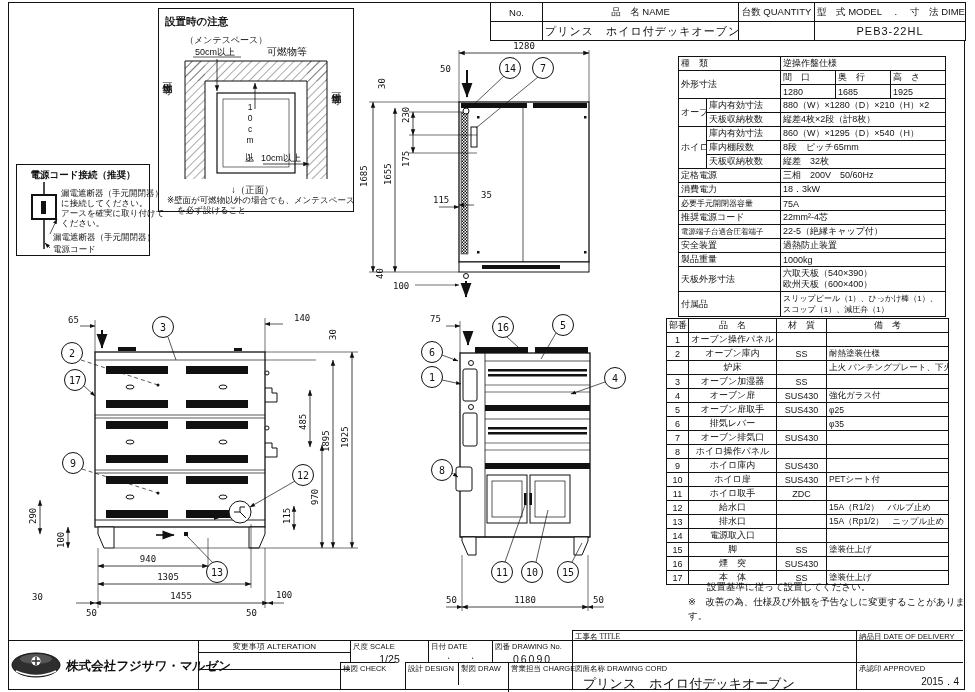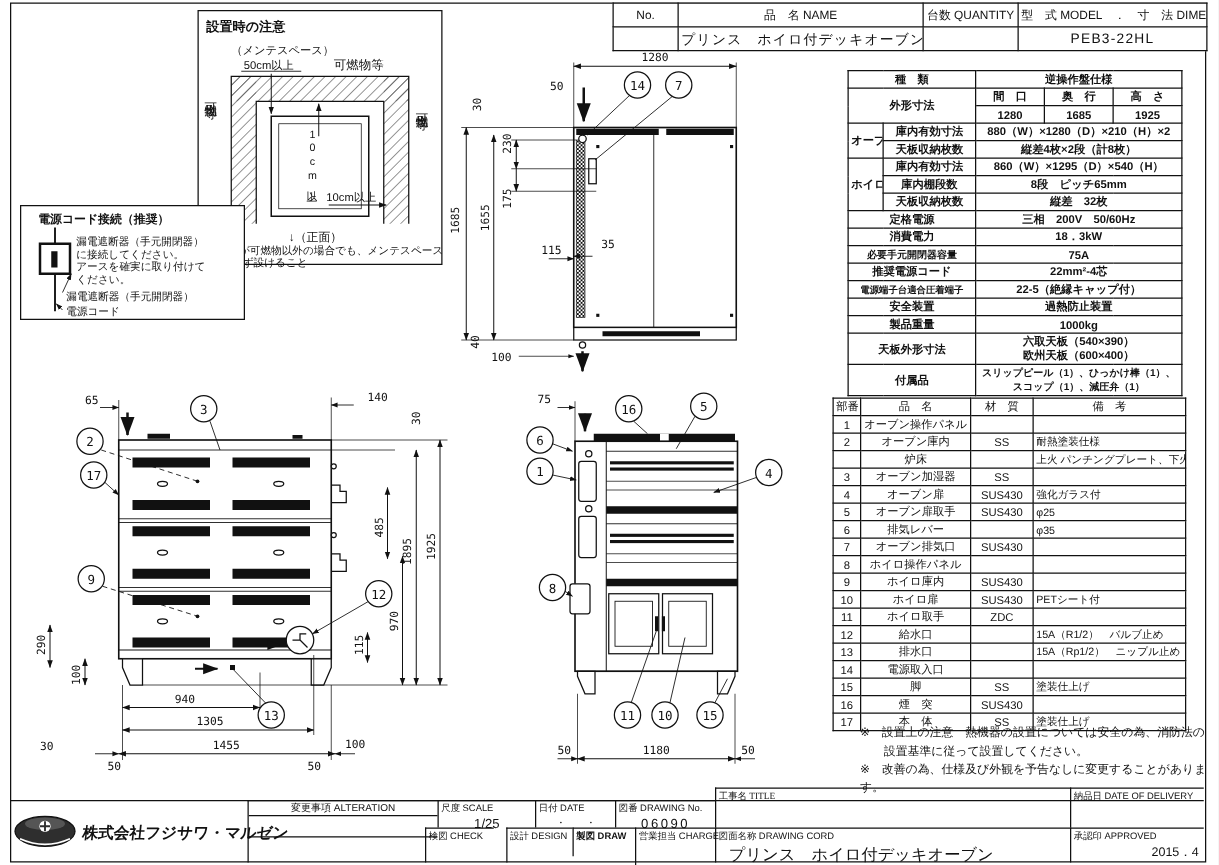--- a/index.html
+++ b/index.html
@@ -15,21 +15,21 @@
   text.bln{font-size:10px;text-anchor:middle;}
   .vtext{writing-mode:vertical-rl;text-orientation:upright;font-size:10px;letter-spacing:1px;line-height:11px;}
   table{border-collapse:collapse;table-layout:fixed;background:#fff;}
   td,th{border:1px solid #111;padding:0 2px;font-weight:normal;overflow:hidden;white-space:nowrap;}
   
   .htable{position:absolute;left:490px;top:2px;width:475px;border:1.5px solid #111;}
   .htable td{height:18px;text-align:center;font-size:9.5px;}
   .htable td.big{font-size:11px;letter-spacing:1px;}
   
   .spec{position:absolute;left:678px;top:56px;width:267px;border:1.5px solid #111;font-size:9px;}
-  .spec td{height:13px;text-align:center;font-weight:bold;}
+  .spec td{height:13px;text-align:left;}
   .spec td.grp{width:28px;}
   .spec tr.dash td{border-top:1px dashed #111;}
   .spec td.tall div{line-height:11px;}
   
   .parts{position:absolute;left:666px;top:318px;width:282px;border:1.5px solid #111;font-size:9px;}
   .parts td,.parts th{height:12px;text-align:center;}
   .parts td.note{text-align:left;font-size:8.5px;}
   
   .notes{position:absolute;left:688px;top:580px;width:286px;font-size:9.5px;line-height:14.5px;}
   
@@ -105,21 +105,21 @@
       <line x1="104" y1="155" x2="150" y2="155" stroke="#111" stroke-width=".8" marker-end="url(#ar)"></line>
       <text x="72" y="184" class="jp" font-size="9.5">↓（正面）</text>
       <text x="8" y="194" class="jp" font-size="8.5">※壁面が可燃物以外の場合でも、メンテスペース</text>
       <text x="18" y="204" class="jp" font-size="8.5">を必ず設けること</text>
     </svg>
   </div>
   <div class="abs vtext" style="left:162px;top:74px;">可燃物等</div>
   <div class="abs v" style="left:331px;top:74px;"><span class="vtext" style="display:inline-block;">可燃物等</span></div>
   <div class="abs vtext" style="left:244px;top:102px;font-size:8.5px;">10cm以上</div>
 
-  <div class="box" style="left:16px;top:164px;width:132px;height:90px;padding-left:46px;">
+  <div class="box" style="left:16px;top:164px;width:132px;height:90px;">
     <svg width="132" height="90" style="left:0;top:0;">
       <text x="66" y="13" text-anchor="middle" class="jp" font-size="9.5" font-weight="bold">電源コード接続（推奨）</text>
       <line x1="27" y1="17" x2="27" y2="30" stroke="#111" stroke-width="1.5"></line>
       <rect x="15" y="30" width="24" height="24" fill="#fff" stroke="#111" stroke-width="2"></rect>
       <rect x="24" y="36" width="5" height="13" fill="#111"></rect>
       <line x1="27" y1="54" x2="27" y2="84" stroke="#111" stroke-width="1.5"></line>
       <text x="44" y="31" class="jp" font-size="8.5">漏電遮断器（手元開閉器）</text>
       <text x="44" y="41" class="jp" font-size="8.5">に接続してください。</text>
       <text x="44" y="51" class="jp" font-size="8.5">アースを確実に取り付けて</text>
       <text x="44" y="61" class="jp" font-size="8.5">ください。</text>
@@ -641,21 +641,20 @@
       <text x="124" y="281" class="bln">10</text>
       </g>
     <g>
       <line x1="164" y1="267" x2="174" y2="248" stroke="#111" stroke-width=".7"></line>
         <circle cx="160" cy="277" r="10.5" fill="#fff" stroke="#111"></circle>
       <text x="160" y="281" class="bln">15</text>
       </g>
   </svg>
 
   <div class="notes">
-    <div>※　設置上の注意　熱機器の設置については安全の為、消防法の</div>
     <div>　　設置基準に従って設置してください。</div>
     <div>※　改善の為、仕様及び外観を予告なしに変更することがあります。</div>
   </div>
 
   <div class="abs" style="left:8px;top:640px;width:955px;height:48px;border-top:1px solid #111;"></div>
 
   <div class="abs" style="left:10px;top:644px;width:186px;height:44px;">
     <svg width="186" height="44" style="left:0;top:0;">
       <ellipse cx="26" cy="21" rx="24" ry="12" fill="#2e2e2e" stroke="#111"></ellipse>
       <ellipse cx="26" cy="15" rx="16" ry="5" fill="#555"></ellipse>
@@ -687,21 +686,21 @@
   </div>
   <div class="cell" style="left:856px;top:630px;width:107px;height:32px;border-right:none;">
     <div class="lab">納品日 DATE OF DELIVERY</div>
   </div>
   <div class="cell" style="left:340px;top:662px;width:55px;height:28px;">
     <div class="lab">検図 CHECK</div>
   </div>
   <div class="cell" style="left:405px;top:662px;width:53px;height:28px;">
     <div class="lab">設計 DESIGN</div>
   </div>
-  <div class="cell" style="left:458px;top:662px;width:50px;height:23px;font-weight:bold;">
+  <div class="cell" style="left:458px;top:662px;width:50px;height:23px;">
     <div class="lab">製図 DRAW</div>
   </div>
   <div class="cell" style="left:508px;top:662px;width:64px;height:44px;">
     <div class="lab">営業担当 CHARGE</div>
   </div>
   <div class="cell" style="left:572px;top:662px;width:284px;height:28px;">
     <div class="lab">図面名称 DRAWING CORD</div>
     <div style="font-size:13px;padding-left:10px;white-space:nowrap;">プリンス　ホイロ付デッキオーブン</div>
   </div>
   <div class="cell" style="left:856px;top:662px;width:107px;height:28px;border-right:none;">

